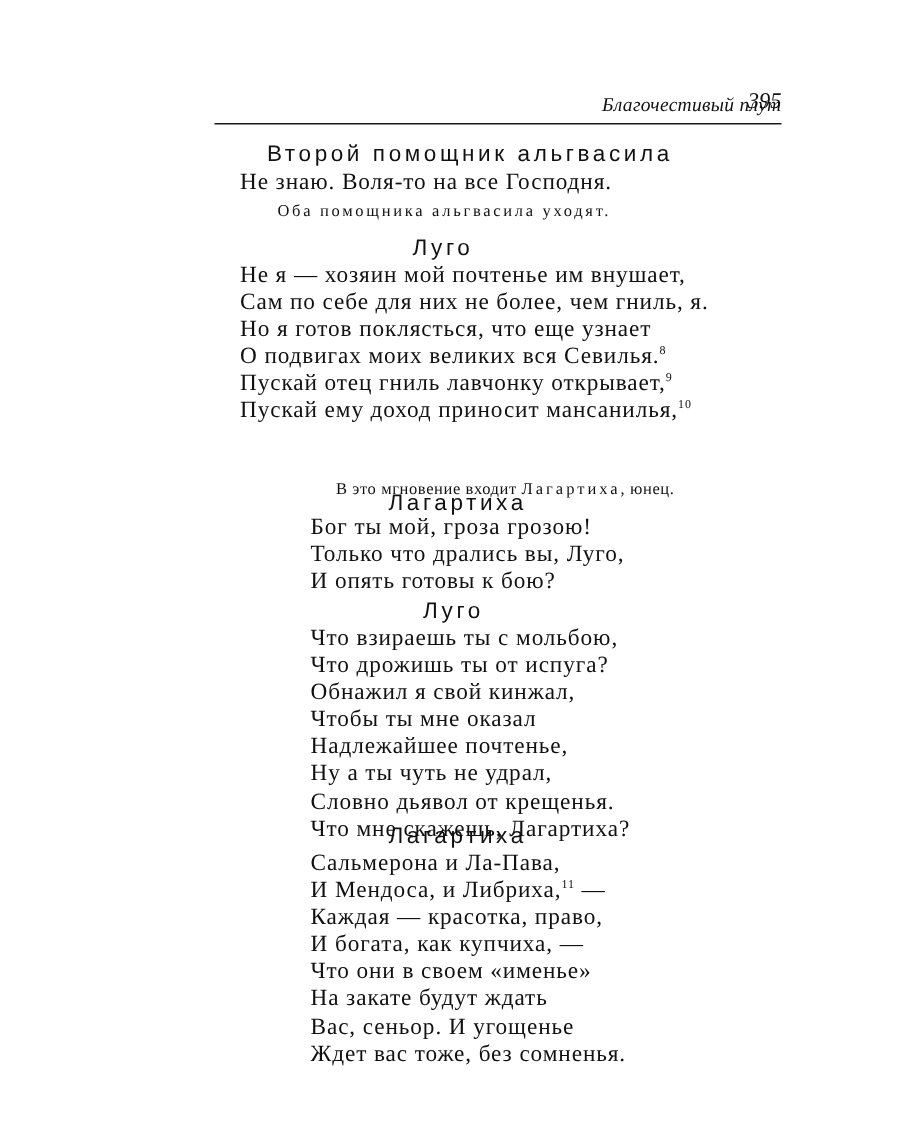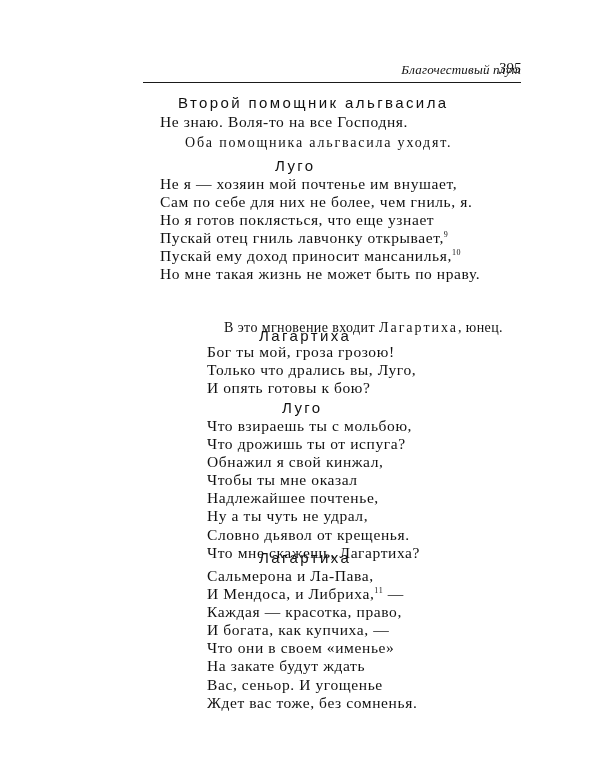--- a/index.html
+++ b/index.html
@@ -51,21 +51,21 @@
   .speaker {
     position: absolute;
     font-family: Liberation Sans, sans-serif;
     font-size: 15px;
     letter-spacing: 2.4px;
     white-space: nowrap;
   }
   .stage {
     position: absolute;
     font-family: "Liberation Serif", serif;
-    font-size: 14px;
+    font-size: 11px;
     letter-spacing: 1.8px;
     white-space: nowrap;
   }
   .stage.small {
     letter-spacing: 0.4px;
   }
   .verse {
     position: absolute;
     font-family: "Liberation Serif", serif;
     font-size: 15.5px;
@@ -100,23 +100,23 @@
   </div>
 
   <div class="stage" style="left:185px; top:135px;">Оба помощника альгвасила уходят.</div>
 
   <div class="speaker" style="left:275px; top:157px;">Луго</div>
 
   <div class="verse" style="left:160px; top:175px;">
     <span class="line">Не я — хозяин мой почтенье им внушает,</span>
     <span class="line">Сам по себе для них не более, чем гниль, я.</span>
     <span class="line">Но я готов поклясться, что еще узнает</span>
+    <span class="line"><span>О подвигах моих великих вся Севилья.</span><sup>8</sup></span>
     <span class="line"><span>Пускай отец гниль лавчонку открывает,</span><sup>9</sup></span>
     <span class="line"><span>Пускай ему доход приносит мансанилья,</span><sup>10</sup></span>
-    <span class="line">Но мне такая жизнь не может быть по нраву.</span>
   </div>
 
   <div class="stage small" style="left:180px; top:320px;margin-left:44px;"><span>В это мгновение входит </span><span style="letter-spacing:2px;">Лагартиха</span><span>, юнец.</span></div>
 
   <div class="speaker" style="left:259px; top:327px;">Лагартиха</div>
 
   <div class="verse" style="left:207px; top:343px;">
     <span class="line">Бог ты мой, гроза грозою!</span>
     <span class="line">Только что дрались вы, Луго,</span>
     <span class="line">И опять готовы к бою?</span>

